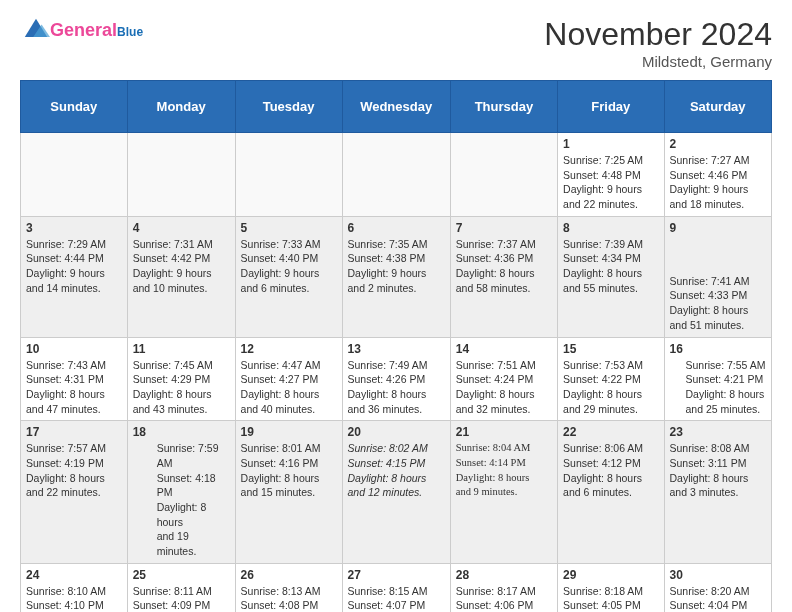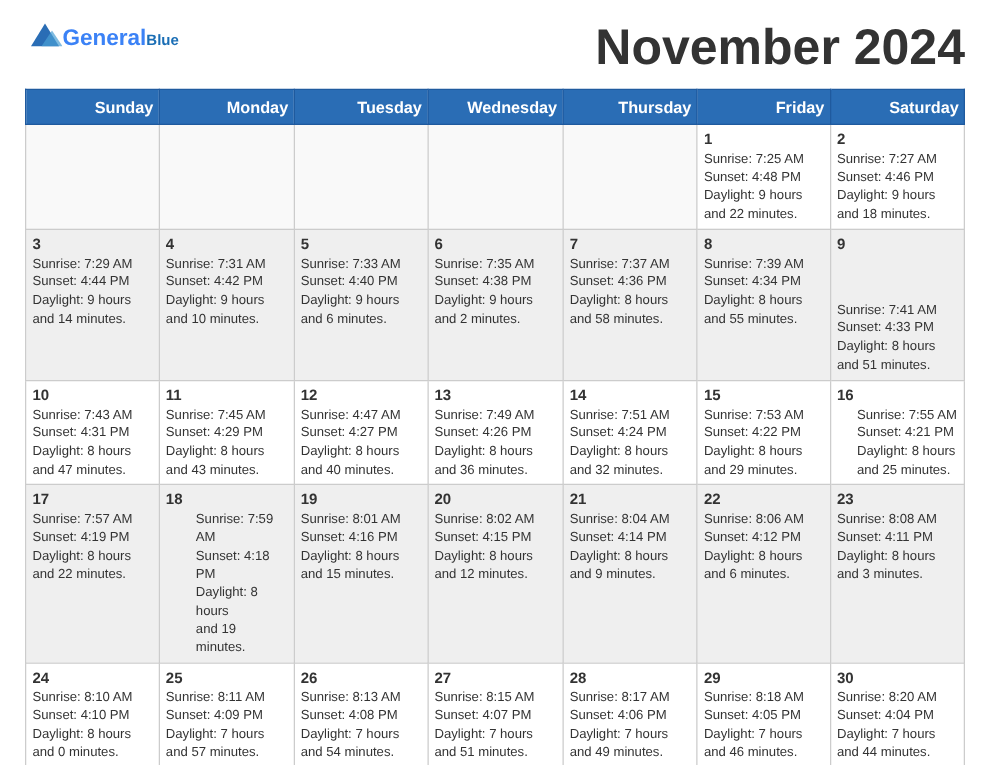--- a/index.html
+++ b/index.html
@@ -19,56 +19,56 @@
       align-items: flex-start;
       margin-bottom: 10px;
     }
     .logo {
       display: flex;
       align-items: center;
     }
     .logo-text-general {
       font-size: 18px;
       font-weight: bold;
-      color: #3b82f6;
+      color: #ec4899;
     }
     .logo-text-blue {
       font-size: 12px;
       font-weight: bold;
       color: #1a6eb5;
     }
     .logo-icon {
       width: 28px;
       height: 28px;
       margin-left: 2px;
     }
     .title-block {
       text-align: right;
     }
     .calendar-title {
-      font-size: 40px;
-      font-weight: bold;
+      font-size: 32px;
+      font-weight: normal;
       color: #333;
     }
     .calendar-subtitle {
       font-size: 15px;
       color: #555;
     }
     .calendar {
       width: 100%;
       border-collapse: collapse;
       border: 1px solid #ccc;
     }
     .calendar th {
       background-color: #2a6db5;
       color: #fff;
       font-size: 13px;
       font-weight: bold;
-      padding: 6px 4px;
-      text-align: right;
+      padding: 18px 4px;
+      text-align: center;
       border: 1px solid #1f5a9e;
     }
     .calendar td {
       vertical-align: top;
       padding: 4px 5px;
       border: 1px solid #ccc;
       font-size: 10.5px;
       color: #333;
       width: 110px;
       min-height: 70px;
@@ -107,20 +107,21 @@
       <svg class="logo-icon" viewBox="0 0 40 40">
         <polygon points="20,4 36,30 4,30" fill="#2a6db5"></polygon>
         <polygon points="28,12 40,30 16,30" fill="#4a9fd4" opacity="0.7"></polygon>
       </svg>
       <div>
         <span class="logo-text-general">General</span><span class="logo-text-blue">Blue</span>
       </div>
     </div>
     <div class="title-block">
       <div class="calendar-title">November 2024</div>
+      <div class="calendar-subtitle">Mildstedt, Germany</div>
     </div>
   </div>
 
   <table class="calendar">
     <thead>
       <tr>
       <th>Sunday</th>
           <th>Monday</th>
           <th>Tuesday</th>
           <th>Wednesday</th>
@@ -270,43 +271,43 @@
           </td>
           <td>
             <span class="day-number">19</span>
             <div class="day-info" style="white-space: pre-line;">Sunrise: 8:01 AM
 Sunset: 4:16 PM
 Daylight: 8 hours
 and 15 minutes.</div>
           </td>
           <td>
             <span class="day-number">20</span>
-            <div class="day-info" style="white-space: pre-line;">Sunrise: 8:02 AM
+            <div class="day-info" style="white-space: pre-line; font-style: italic;">Sunrise: 8:02 AM
 Sunset: 4:15 PM
 Daylight: 8 hours
 and 12 minutes.</div>
           </td>
           <td>
             <span class="day-number">21</span>
-            <div class="day-info" style="white-space: pre-line;">Sunrise: 8:04 AM
+            <div class="day-info" style="white-space: pre-line; font-family: Liberation Serif, serif;">Sunrise: 8:04 AM
 Sunset: 4:14 PM
 Daylight: 8 hours
 and 9 minutes.</div>
           </td>
           <td>
             <span class="day-number">22</span>
             <div class="day-info" style="white-space: pre-line;">Sunrise: 8:06 AM
 Sunset: 4:12 PM
 Daylight: 8 hours
 and 6 minutes.</div>
           </td>
           <td>
             <span class="day-number">23</span>
             <div class="day-info" style="white-space: pre-line;">Sunrise: 8:08 AM
-Sunset: 4:11 PM
+Sunset: 3:11 PM
 Daylight: 8 hours
 and 3 minutes.</div>
           </td>
         </tr>
         <tr class="row-bg-1">
           <td>
             <span class="day-number">24</span>
             <div class="day-info" style="white-space: pre-line;">Sunrise: 8:10 AM
 Sunset: 4:10 PM
 Daylight: 8 hours

